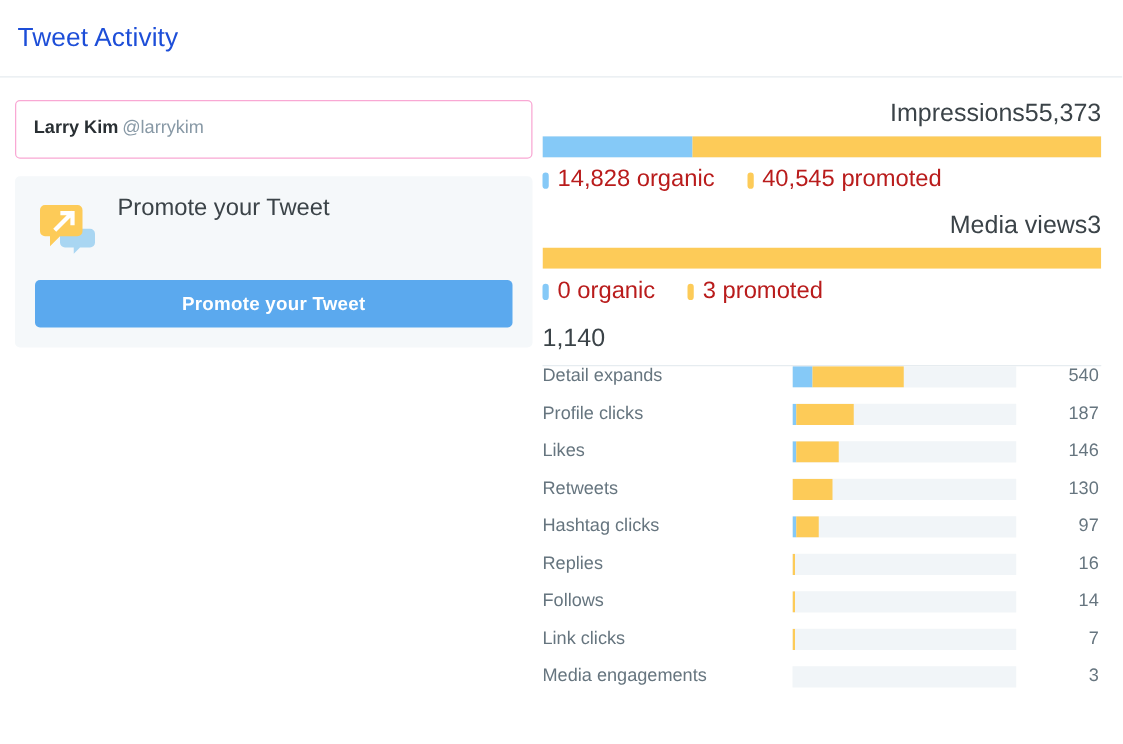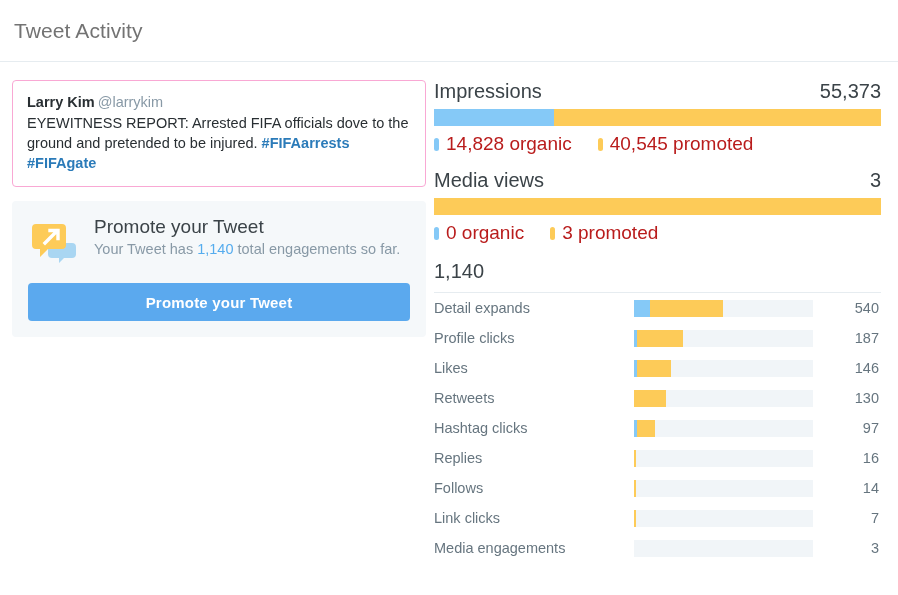--- a/index.html
+++ b/index.html
@@ -20,21 +20,21 @@
     height: 62px;
     box-sizing: border-box;
     border-bottom: 1px solid #e6ecf0;
     display: flex;
     align-items: center;
     padding-left: 14px;
   }
   .page-title {
     font-size: 21px;
     font-weight: normal;
-    color: #737373;
+    color: #1d4ed8;
     letter-spacing: 0.1px;
   }
 
   
   .content {
     display: flex;
     align-items: flex-start;
     padding-top: 18px;
   }
   .left-col {
@@ -139,21 +139,21 @@
     letter-spacing: 0.2px;
   }
 
   
   .metric-block {
     margin-bottom: 14px;
   }
   .metric-head {
     display: flex;
     align-items: baseline;
-    justify-content: space-between;
+    justify-content: flex-end;
     margin-bottom: 6px;
   }
   .metric-label {
     font-size: 20px;
     color: #3b4348;
     font-weight: normal;
   }
   .metric-value {
     font-size: 20px;
     color: #3b4348;
@@ -200,21 +200,21 @@
     padding-bottom: 9px;
     border-bottom: 1px solid #e6ecf0;
   }
   .engagements-head .metric-label,
   .engagements-head .metric-value {
     font-size: 20px;
   }
 
   .eng-row {
     display: flex;
-    align-items: center;
+    align-items: flex-start;
     height: 30px;
   }
   .eng-name {
     width: 200px;
     flex: 0 0 200px;
     font-size: 14.5px;
     color: #66757f;
     white-space: nowrap;
   }
   .eng-track {
@@ -244,43 +244,36 @@
 </div>
 
 <div class="content">
 
   <div class="left-col">
 
     <div class="tweet-card">
       <div class="tweet-author-line">
         <span class="tweet-name">Larry Kim</span><span class="tweet-handle">@larrykim</span>
       </div>
-      <div class="tweet-text">
-        <span>EYEWITNESS REPORT: Arrested FIFA officials dove to the ground and pretended to be injured. </span><a class="tweet-link" href="#">#FIFAarrests</a>
-        <a class="tweet-link" href="#">#FIFAgate</a>
-      </div>
     </div>
 
     <div class="promote-card">
       <div class="promote-top">
         <div class="promote-icon">
           <svg width="52" height="46" viewBox="0 0 52 46" xmlns="http://www.w3.org/2000/svg">
 
             <path d="M24 22 h20 a4 4 0 0 1 4 4 v7 a4 4 0 0 1 -4 4 h-8 l-5 5 v-5 h-7 a4 4 0 0 1 -4 -4 v-7 a4 4 0 0 1 4 -4 z" fill="#a9d6f2"></path>
 
             <path d="M8 3 h26 a4 4 0 0 1 4 4 v17 a4 4 0 0 1 -4 4 h-14 l-8 8 v-8 h-4 a4 4 0 0 1 -4 -4 v-17 a4 4 0 0 1 4 -4 z" fill="#fdcb58"></path>
 
             <path d="M17 22 L29 10 M22 9.5 L30 9.5 L30 17.5" stroke="#ffffff" stroke-width="3.4" fill="none" stroke-linecap="square"></path>
           </svg>
         </div>
         <div class="promote-body">
           <div class="promote-heading">Promote your Tweet</div>
-          <div class="promote-sub">
-            <span>Your Tweet has </span><span class="promote-highlight">1,140</span><span> total engagements so far.</span>
-          </div>
         </div>
       </div>
       <button class="promote-button">Promote your Tweet</button>
     </div>
   </div>
 
   <div class="right-col">
 
     <div class="metric-block">
       <div class="metric-head">

